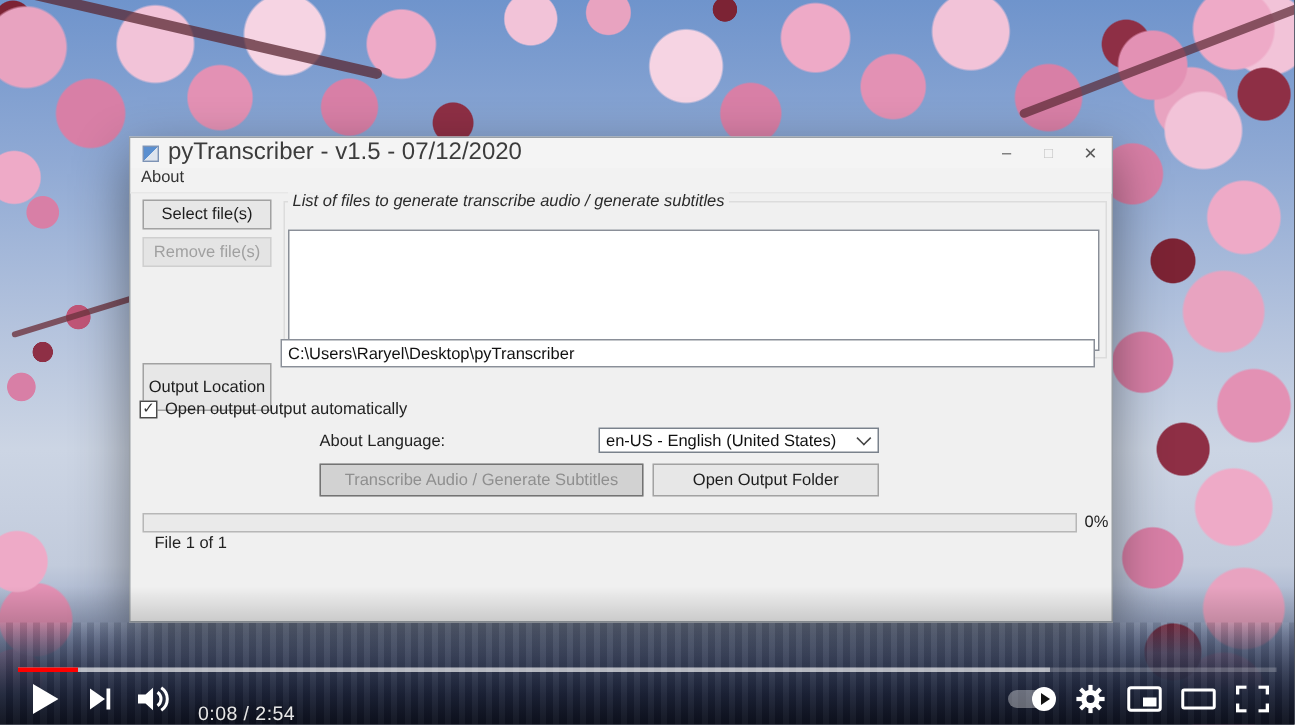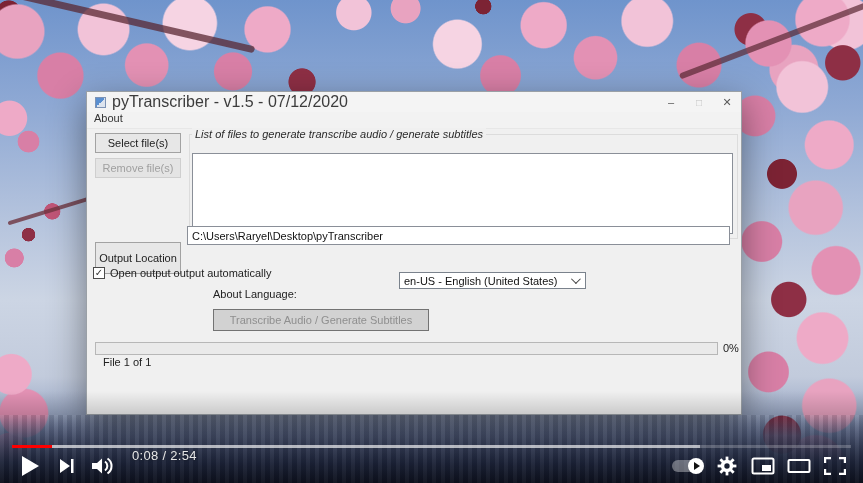--- a/index.html
+++ b/index.html
@@ -92,36 +92,36 @@
 
   .groupbox{position:absolute;left:102px;top:42px;width:549px;height:105px;border:1px solid #dcdcdc;}
   .group-label{position:absolute;top:-7px;left:2px;background:#f0f0f0;padding:0 3px;color:#2b2b2b;white-space:nowrap;font-style:italic;}
   .listbox{position:absolute;left:105px;top:61px;width:541px;height:81px;background:#fff;border:1px solid #8a8f98;}
   .path-field{position:absolute;left:100px;top:134px;width:543px;height:19px;background:#fff;
     border:1px solid #8a8f98;font-family:"Liberation Sans",sans-serif;font-size:11px;color:#111;padding:0 4px;}
   .checkrow{position:absolute;left:6px;top:175px;display:flex;align-items:center;gap:5px;}
   .checkbox{width:12px;height:12px;background:#fff;border:1px solid #4b4b4b;display:flex;
     align-items:center;justify-content:center;font-size:10px;line-height:1;color:#333;}
   .lang-label{position:absolute;left:126px;top:196px;color:#222;}
-  .combo{position:absolute;left:312px;top:180px;width:187px;height:17px;background:#fff;
+  .combo{position:absolute;left:312px;top:193px;width:187px;height:17px;background:#fff;
     border:1px solid #7a828c;display:flex;align-items:center;padding:0 4px;cursor:default;}
   .combo-text{flex:1;font-size:11px;color:#111;white-space:nowrap;overflow:hidden;}
   .chev{width:7px;height:7px;border-right:1.5px solid #444;border-bottom:1.5px solid #444;
     transform:rotate(45deg) translateY(-2px);margin-right:3px;}
   .pbar{position:absolute;left:8px;top:250px;width:623px;height:13px;background:#eaeaea;border:1px solid #b7b7b7;}
   .pct{position:absolute;left:636px;top:250px;color:#222;}
   .filecount{position:absolute;left:16px;top:264px;color:#222;}
 
   
   .ctrl-shade{position:absolute;left:0;right:0;bottom:0;height:92px;pointer-events:none;
     background:linear-gradient(180deg,rgba(0,0,0,0) 0,rgba(0,0,0,.28) 45%,rgba(0,0,0,.62) 100%);}
   .scrub{position:absolute;left:12px;right:12px;bottom:35px;height:3px;background:rgba(255,255,255,.22);cursor:pointer;}
   .scrub-buffer{position:absolute;left:0;top:0;bottom:0;background:rgba(255,255,255,.55);}
   .scrub-played{position:absolute;left:0;top:0;bottom:0;background:#f00;}
-  .controls{position:absolute;left:0;right:0;bottom:0;height:35px;display:flex;align-items:flex-start;padding:0 10px;}
+  .controls{position:absolute;left:0;right:0;bottom:0;height:35px;display:flex;align-items:flex-end;padding:0 10px;}
   .pbtn{height:100%;display:flex;align-items:center;justify-content:center;cursor:pointer;}
   .pbtn svg{display:block;}
   .btn-play{width:40px;}
   .btn-next{width:34px;}
   .btn-vol{width:40px;}
   .time{color:#e6e6e6;font-size:13px;margin-left:8px;letter-spacing:.3px;text-shadow:0 0 3px rgba(0,0,0,.5);}
   .spacer{flex:1;}
   .rightbtn{width:36px;}
   .autoplay{width:44px;}
   .ap-track{position:relative;width:30px;height:12px;border-radius:6px;background:rgba(255,255,255,.35);}
@@ -180,20 +180,21 @@
       <span>Open output output automatically</span>
     </div>
 
     <div class="lang-label">About Language:</div>
     <div class="combo">
       <span class="combo-text">en-US - English (United States)</span>
       <span class="chev"></span>
     </div>
 
     <div class="btn btn-transcribe">Transcribe Audio / Generate Subtitles</div>
+    <div class="btn btn-openfolder">Open Output Folder</div>
 
     <div class="pbar"></div>
     <div class="pct">0%</div>
     <div class="filecount">File 1 of 1</div>
   </div>
 
   <div class="ctrl-shade"></div>
 
   <div class="scrub">
     <div class="scrub-buffer" style="width: 82%;"></div>

